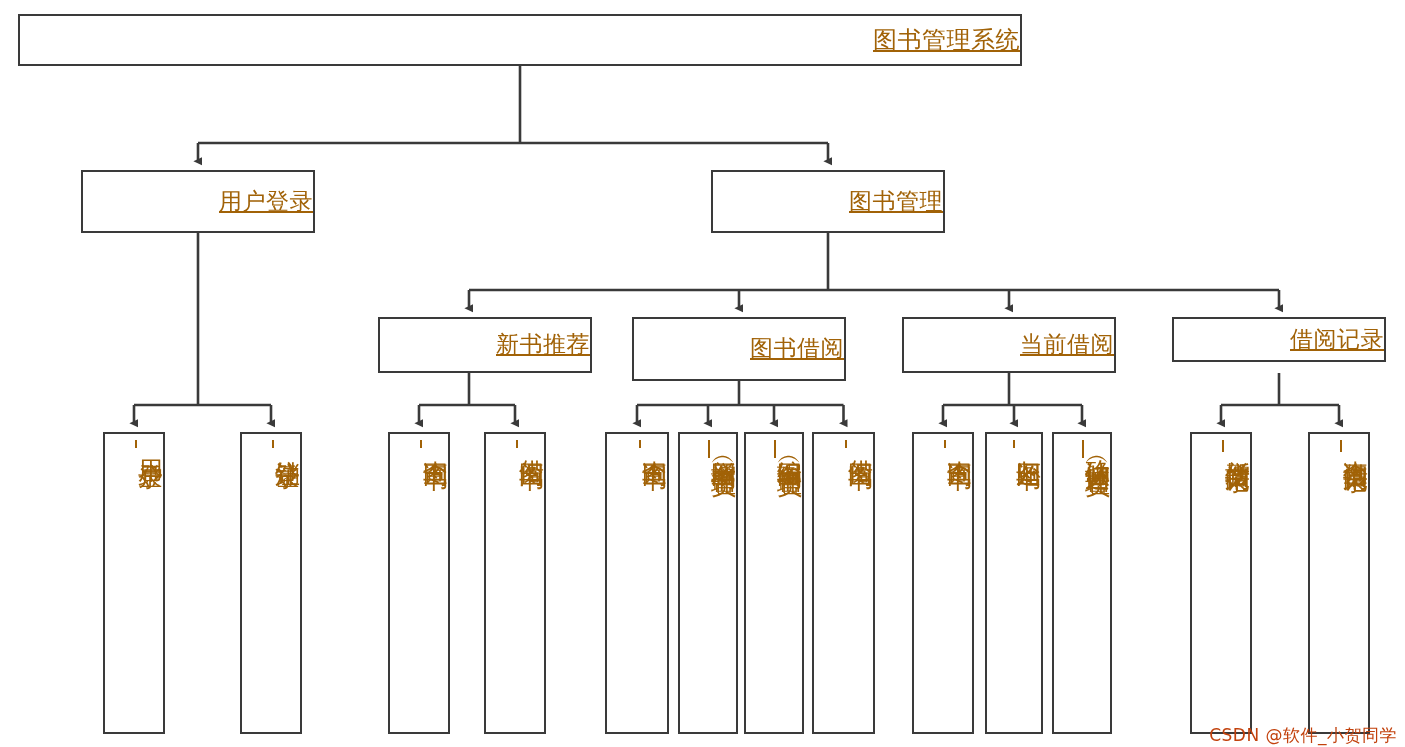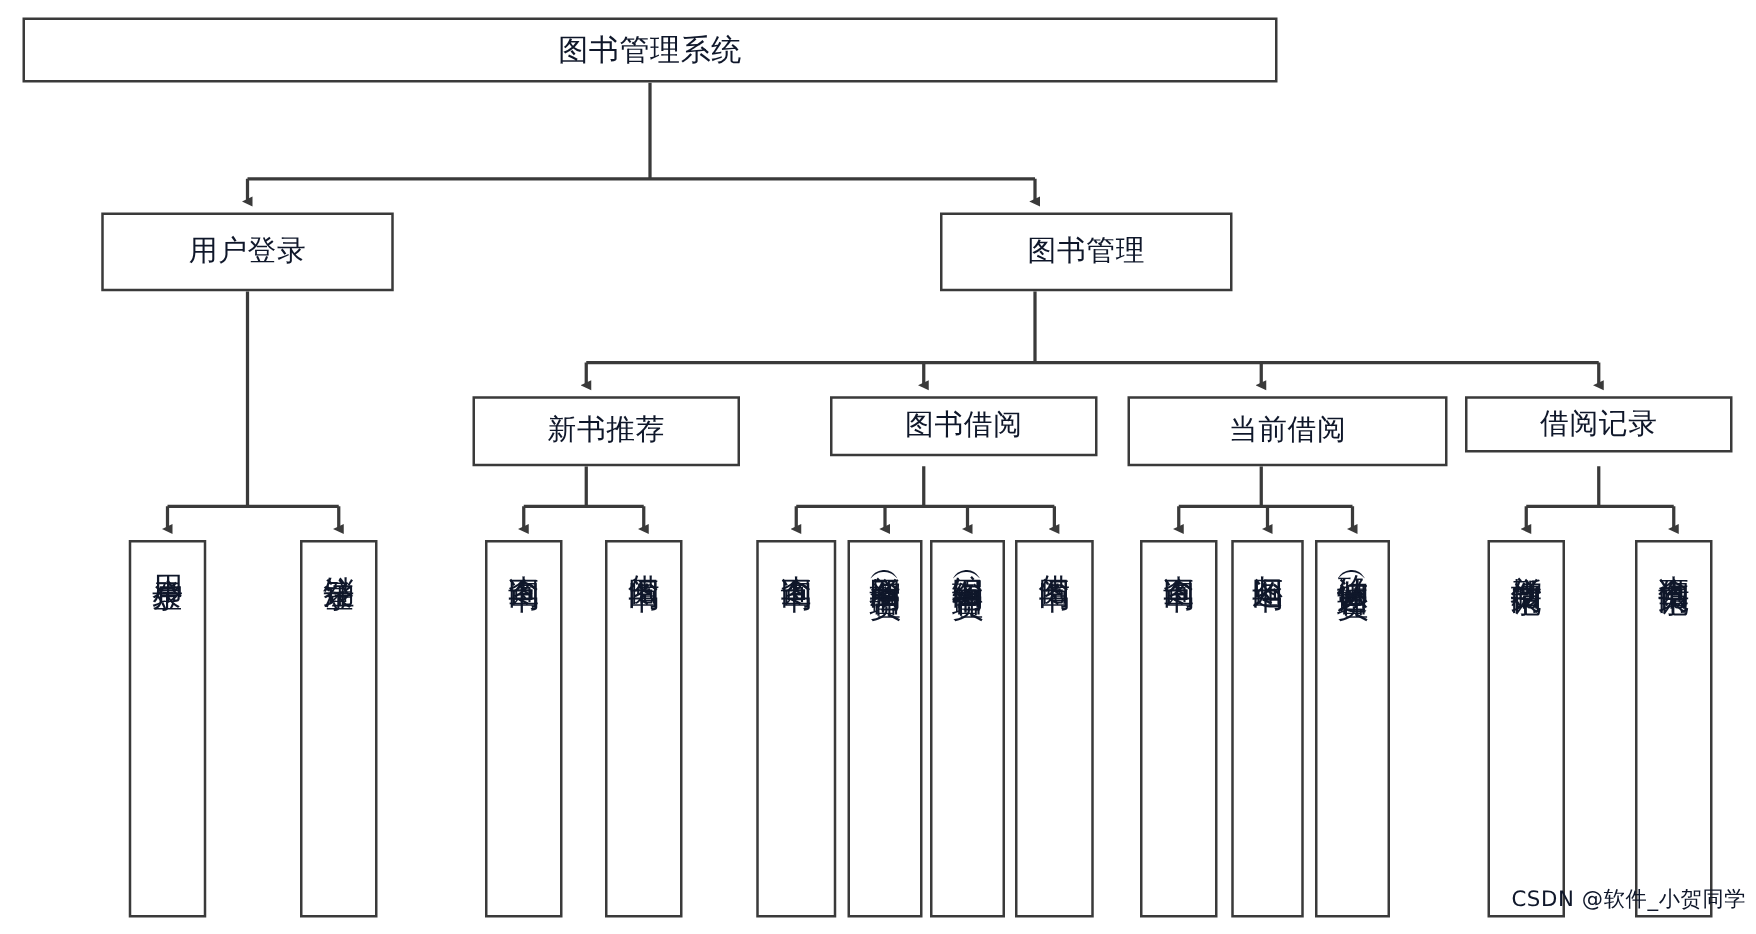--- a/index.html
+++ b/index.html
@@ -29,22 +29,23 @@
     height: 747px;
     pointer-events: none;
   }
   .node {
     position: absolute;
     box-sizing: border-box;
     background: #ffffff;
     border: 2.5px solid #3a3a3a;
     display: flex;
     align-items: center;
-    justify-content: center;
-    color: #0f172a;
+    justify-content: flex-end;
+    color: #a16207;
+    text-decoration: underline;
   }
   .node .label {
     display: block;
     text-align: center;
     line-height: 1.18;
     letter-spacing: 0.5px;
   }
   .node.horiz .label {
     writing-mode: horizontal-tb;
     font-size: 23px;
@@ -57,23 +58,23 @@
     writing-mode: vertical-rl;
     text-orientation: upright;
     font-size: 25px;
     letter-spacing: 2px;
     line-height: 1;
   }
   .node.root .label { font-size: 24px; }
   .watermark {
     position: absolute;
     right: 8px;
-    bottom: 16px;
+    bottom: 0;
     font-size: 17px;
-    color: #0f172a;
+    color: #c2410c;
     letter-spacing: 0.5px;
     white-space: nowrap;
   }
 </style>
 </head>
 <body>
 
 <div id="diagram-root">
   <svg class="edges" viewBox="0 0 1405 747" preserveAspectRatio="none">
     <defs>
@@ -118,30 +119,30 @@
       </g>
   </svg>
 
   <div id="node-layer">
       <div class="node horiz root" style="left: 18px; top: 14px; width: 1004px; height: 52px;">
         <span class="label">图书管理系统</span>
       </div>
       <div class="node horiz" style="left: 81px; top: 170px; width: 234px; height: 63px;">
         <span class="label">用户登录</span>
       </div>
-      <div class="node horiz" style="left: 752px; top: 170px; width: 234px; height: 63px;">
+      <div class="node horiz" style="left: 711px; top: 170px; width: 234px; height: 63px;">
         <span class="label">图书管理</span>
       </div>
       <div class="node horiz" style="left: 362px; top: 317px; width: 214px; height: 56px; margin-left: 16px;">
         <span class="label">新书推荐</span>
       </div>
-      <div class="node horiz" style="left: 632px; top: 317px; width: 214px; height: 48px; margin-left: 32px;">
+      <div class="node horiz" style="left: 632px; top: 317px; width: 214px; height: 64px;">
         <span class="label">图书借阅</span>
       </div>
-      <div class="node horiz" style="left: 902px; top: 317px; width: 256px; height: 56px;">
+      <div class="node horiz" style="left: 902px; top: 317px; width: 214px; height: 56px;">
         <span class="label">当前借阅</span>
       </div>
       <div class="node horiz" style="left: 1172px; top: 317px; width: 214px; height: 45px;">
         <span class="label">借阅记录</span>
       </div>
       <div class="node vert" style="left: 103px; top: 432px; width: 62px; height: 302px;">
         <span class="label">用户登录</span>
       </div>
       <div class="node vert" style="left: 240px; top: 432px; width: 62px; height: 302px;">
         <span class="label">注销登录</span>

